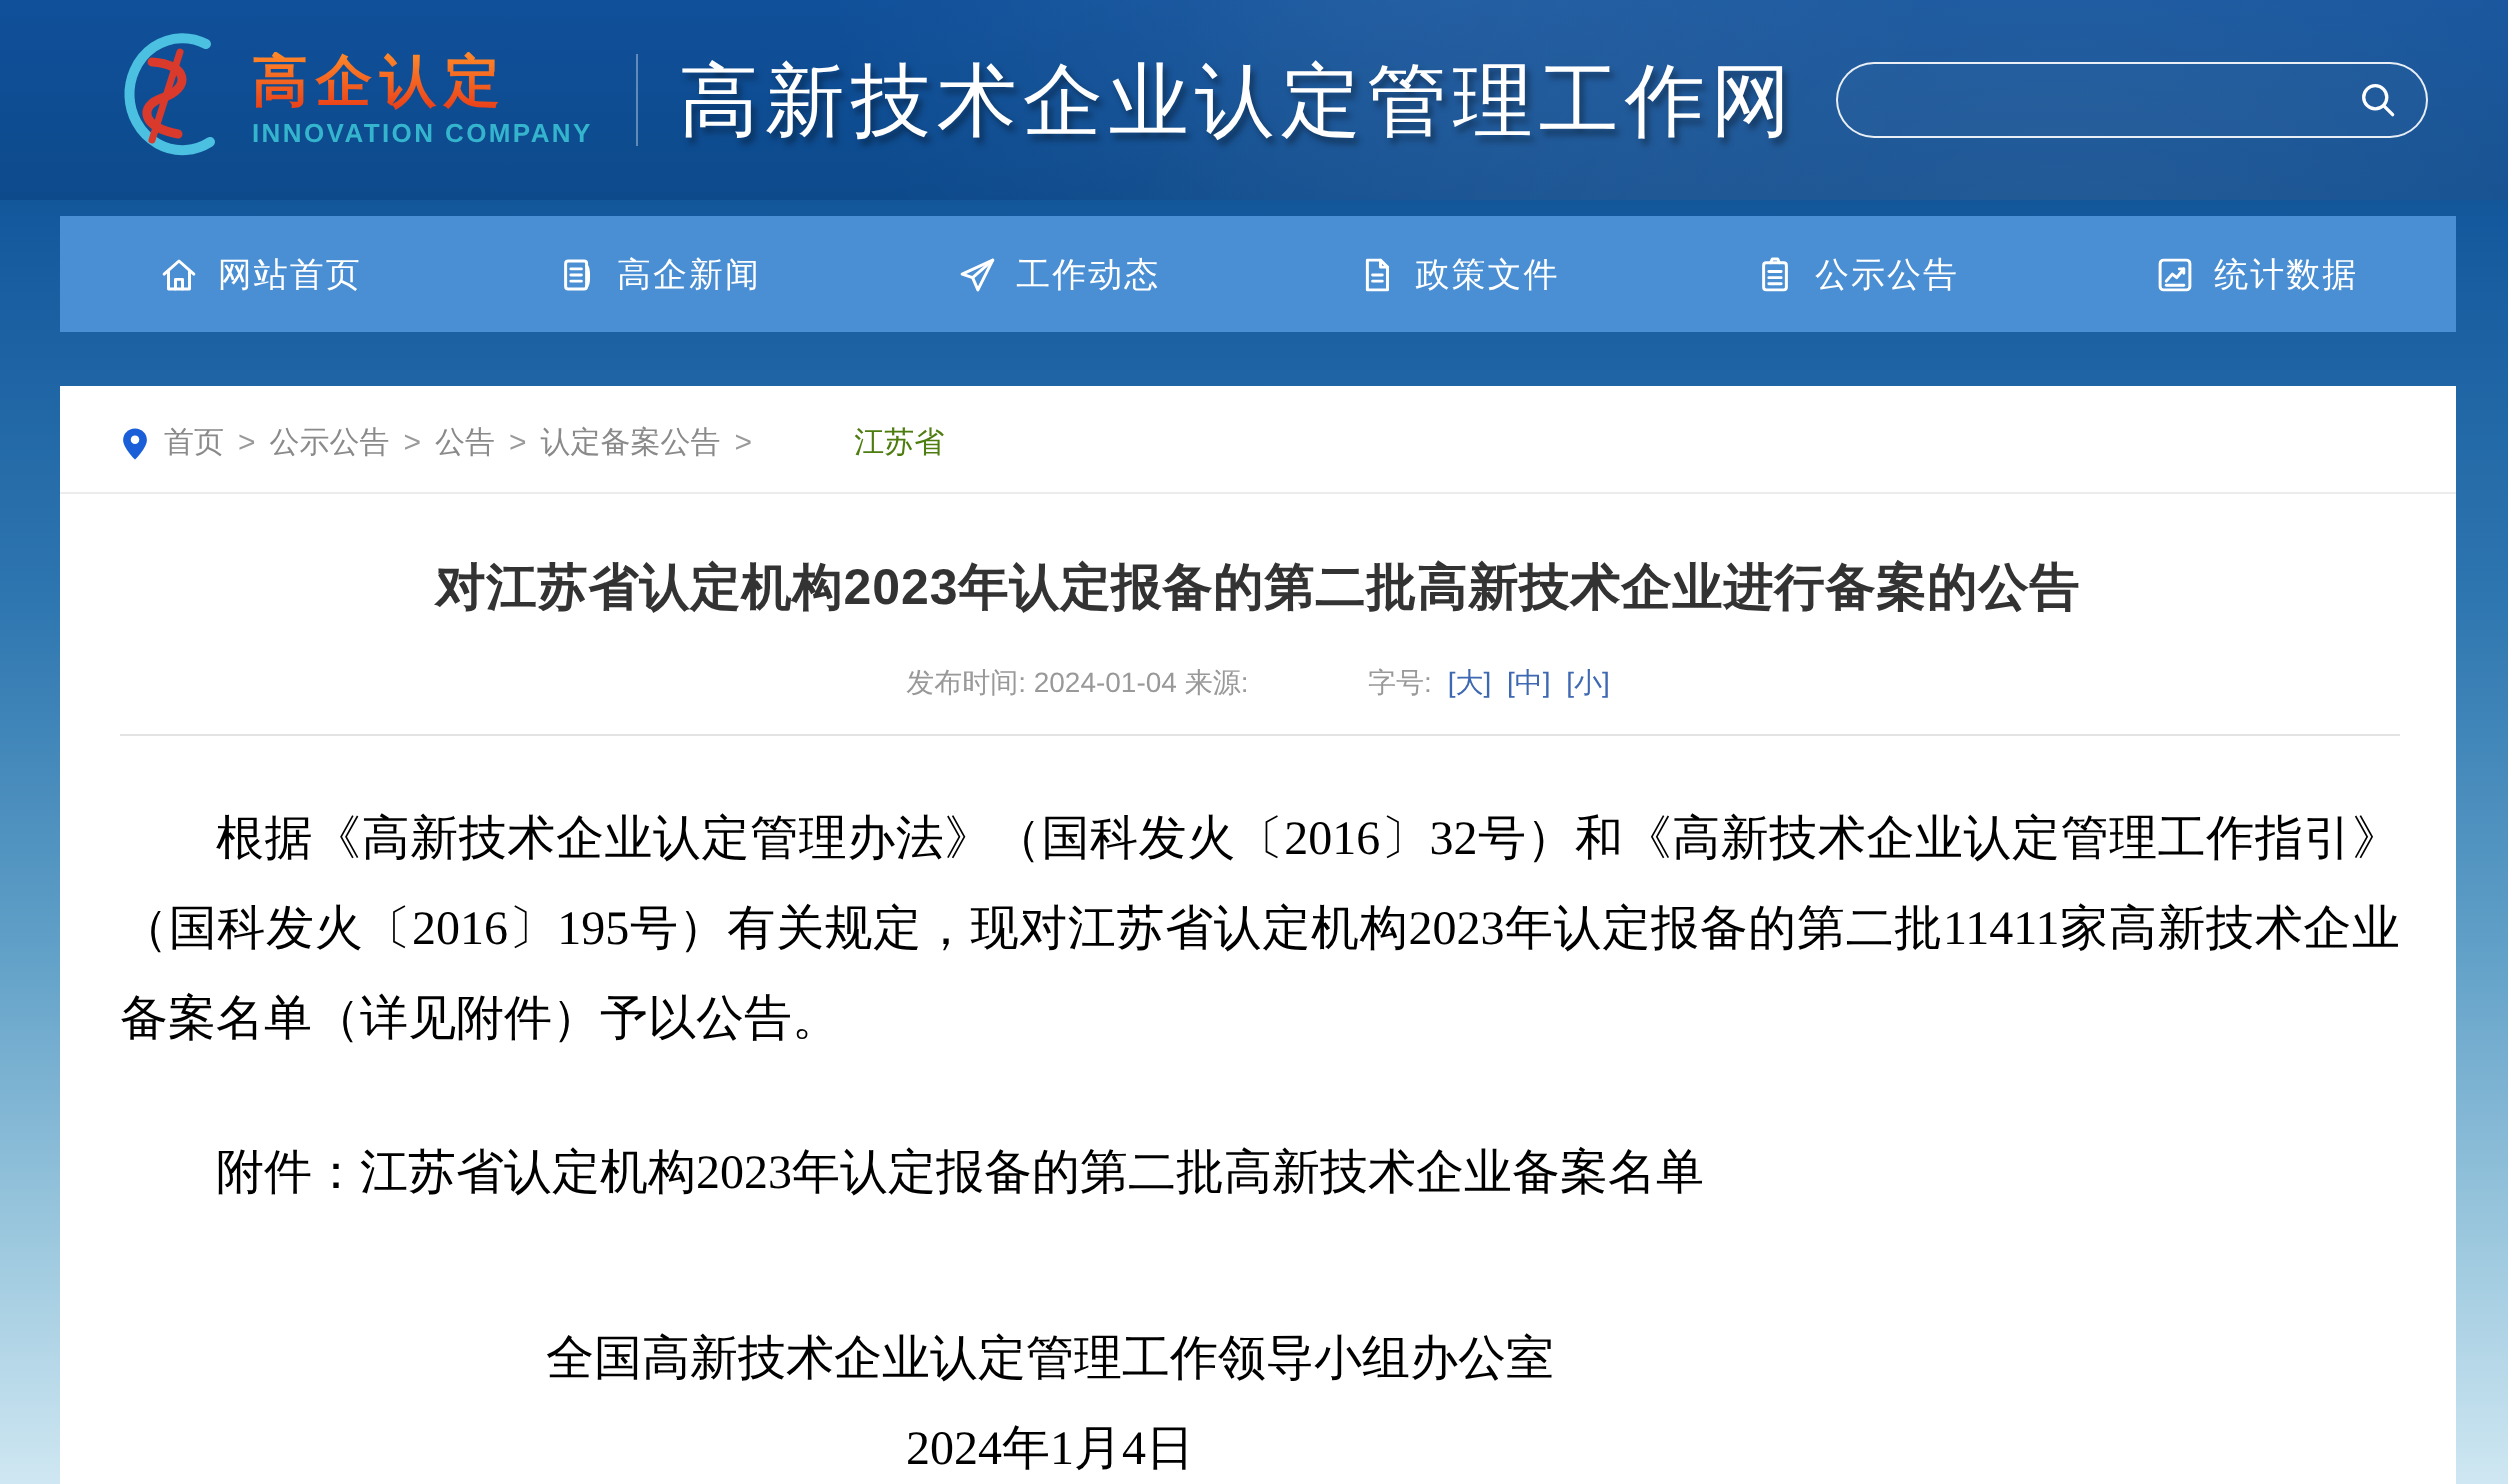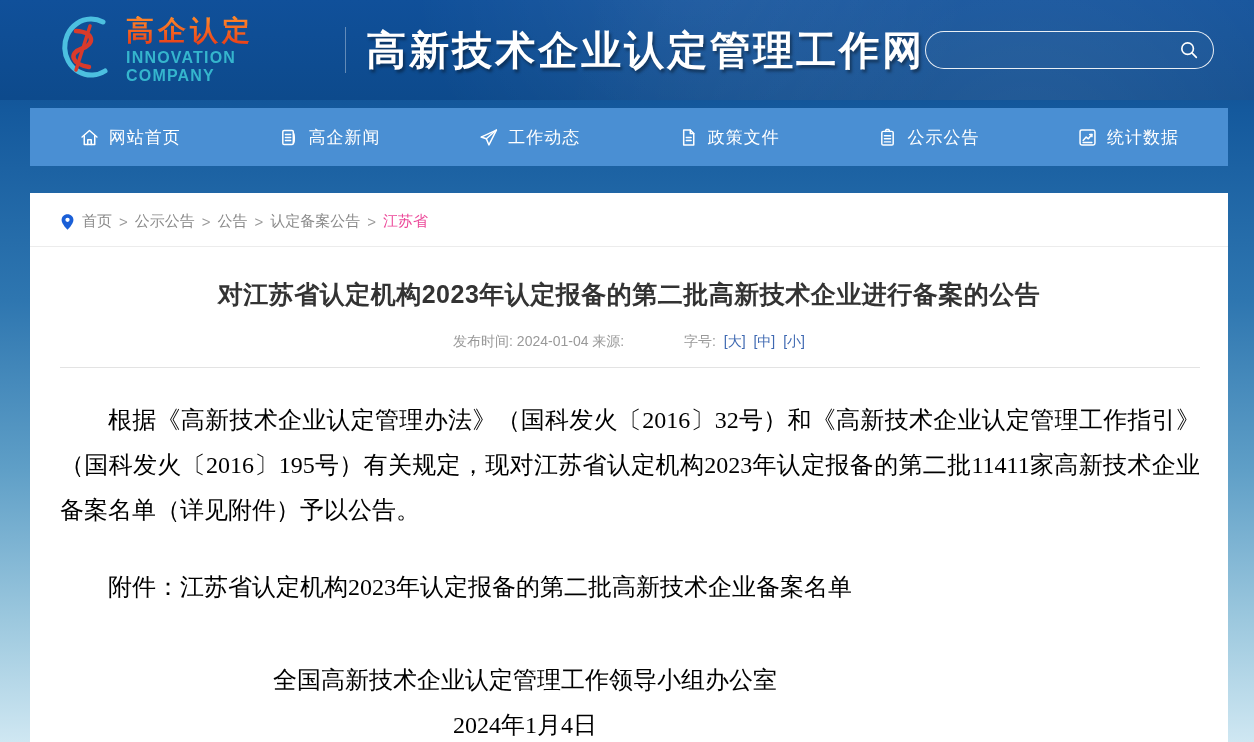--- a/index.html
+++ b/index.html
@@ -20,24 +20,24 @@
     display:flex; align-items:center; padding:0 40px 0 52px;
   }
   .logo-wrap { display:flex; align-items:center; cursor:pointer; }
   .logo-text { margin-left:10px; display:flex; flex-direction:column; }
   .logo-cn {
     font-size:28px; font-weight:bold; letter-spacing:4px; line-height:30px;
     color:#f2571c;
     background:linear-gradient(180deg,#ff8a2a 0%,#e83c18 100%);
     -webkit-background-clip:text; background-clip:text; -webkit-text-fill-color:transparent;
   }
-  .logo-en { font-size:16px; font-weight:bold; color:#35b5cd; letter-spacing:1.2px; margin-top:3px; }
+  .logo-en { font-size:13px; font-weight:bold; color:#35b5cd; letter-spacing:1.2px; margin-top:3px; }
   .header-divider { width:1px; height:46px; background:rgba(255,255,255,0.35); margin:0 20px 0 22px; }
   .site-title {
-    color:#fff; font-size:40px; font-weight:700; letter-spacing:3px;
+    color:#fff; font-size:40px; font-weight:400; letter-spacing:3px;
     text-shadow:2px 3px 3px rgba(0,0,0,0.38);
     white-space:nowrap;
   }
   .search-box {
     margin-left:auto; width:296px; height:38px;
     border:1.5px solid rgba(255,255,255,0.9); border-radius:19px;
     display:flex; align-items:center; padding:0 12px 0 16px;
     background:rgba(255,255,255,0.02);
   }
   .search-box input {
@@ -64,21 +64,21 @@
   .content-card {
     margin:27px 26px 0 30px; background:#fff; min-height:522px;
   }
   .breadcrumb {
     display:flex; align-items:center; gap:7px;
     padding:19px 22px 15px 30px;
     border-bottom:1px solid #ececec;
     font-size:15px; color:#8a8a8a;
   }
   .crumb { color:#8a8a8a; cursor:pointer; text-decoration:none; }
-  .crumb.current { color:#ec4899; }
+  .crumb.current { color:#4d7c0f;margin-left:44px; }
   .crumb-sep { color:#9a9a9a; }
 
   .article-head { text-align:center; padding:30px 30px 0 30px; }
   .article-title {
     font-size:25px; font-weight:bold; color:#333; letter-spacing:0.5px; line-height:34px;
   }
   .article-meta { margin-top:22px; padding-bottom:16px; font-size:14px; color:#999; }
   .meta-gap { display:inline-block; width:52px; }
   .font-size-btns { color:#3e68b1;text-align:right; }
   .fs-btn { color:#3e68b1; cursor:pointer; margin-left:4px; }

